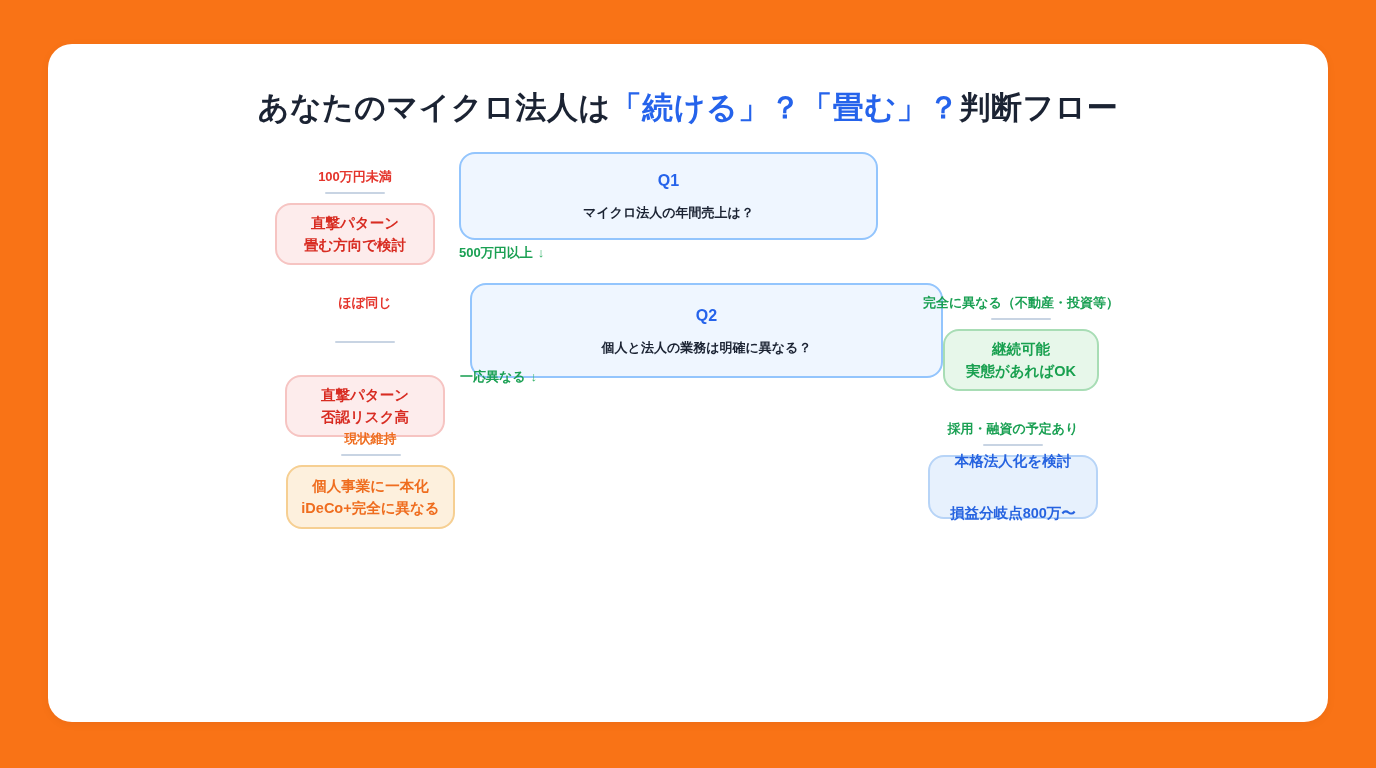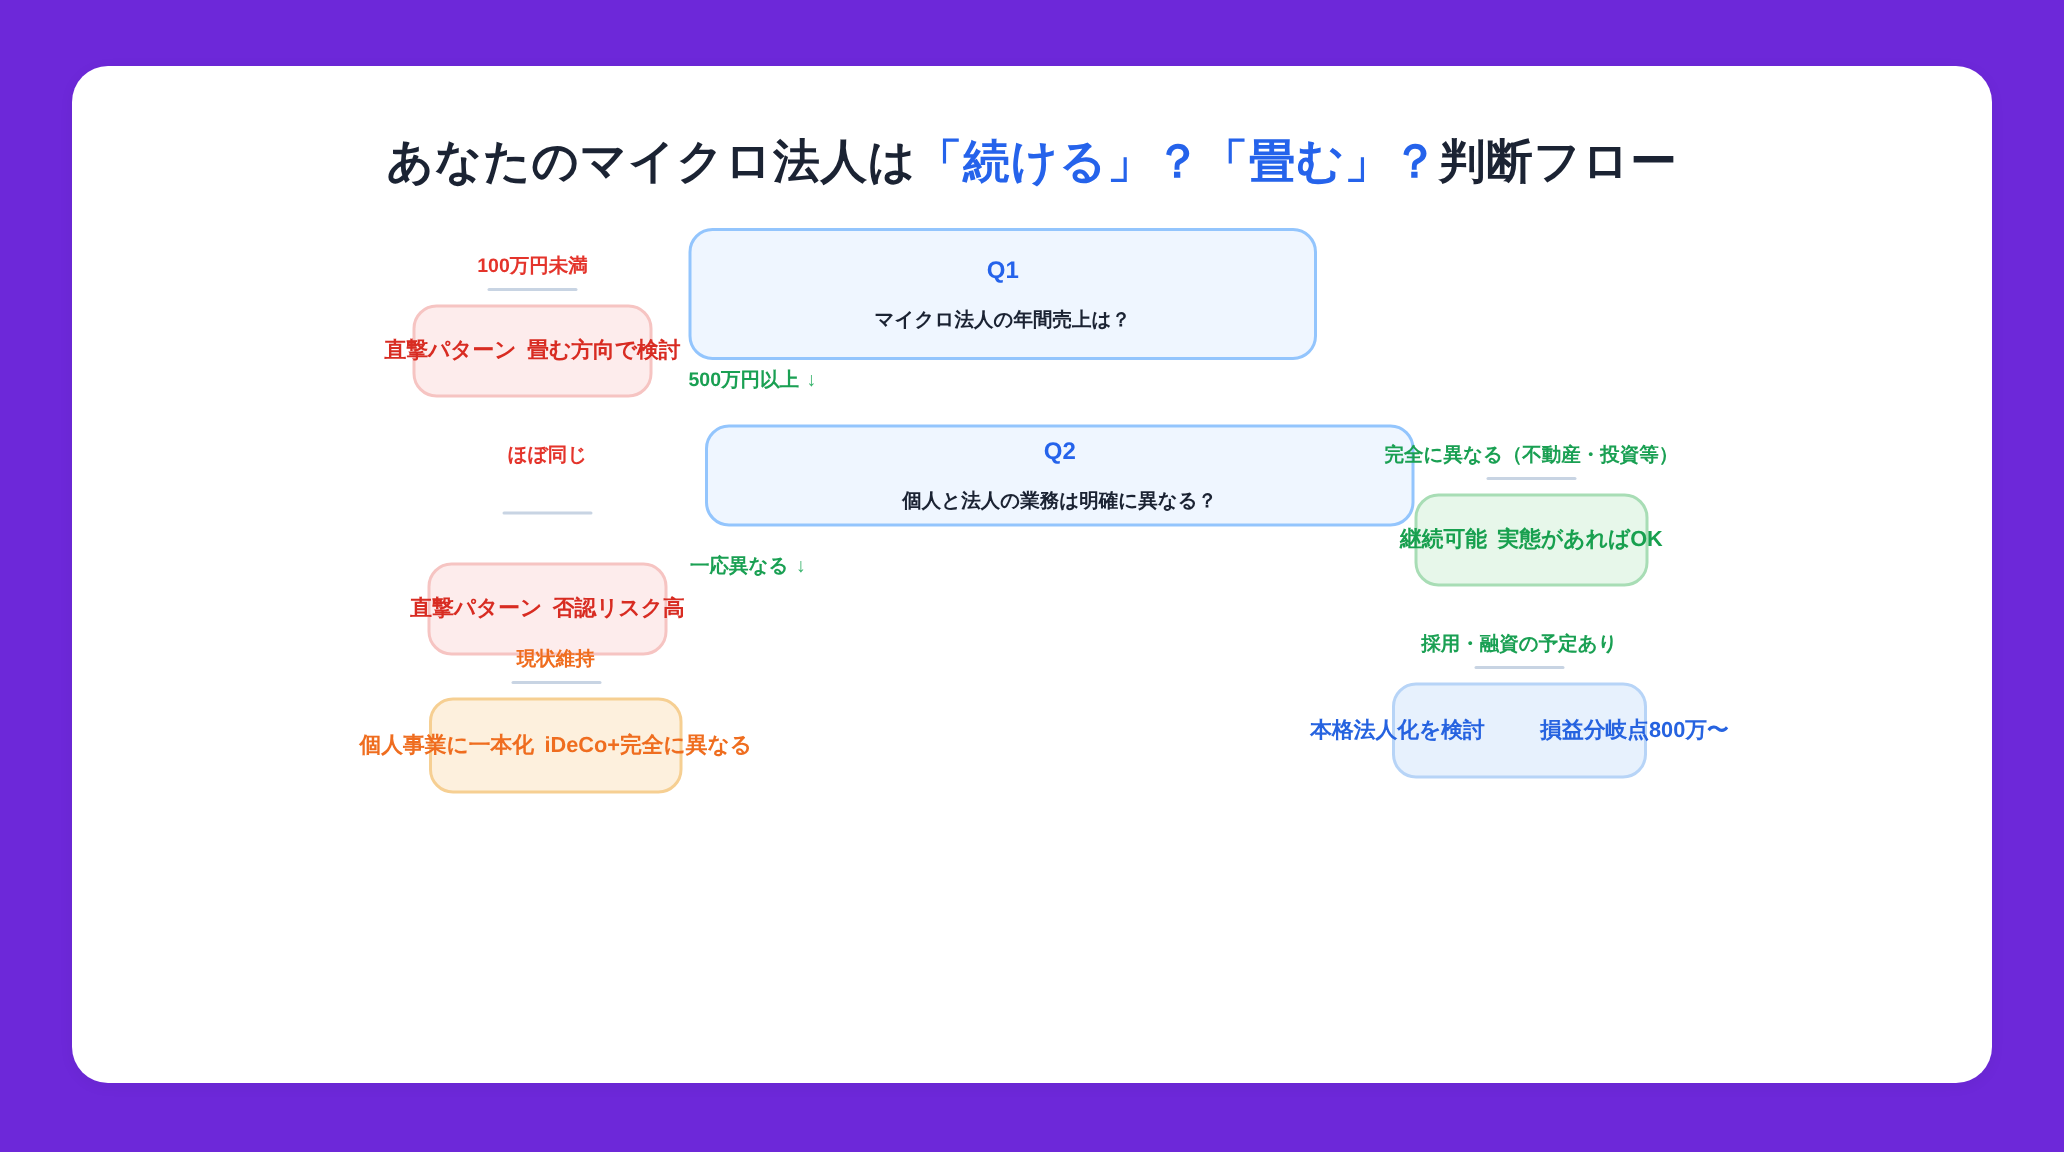--- a/index.html
+++ b/index.html
@@ -10,21 +10,21 @@
     height: 768px;
     background: #f7f8fa;
     font-family: "Liberation Sans", "DejaVu Sans", sans-serif;
     overflow: hidden;
   }
 
   #stage {
     position: relative;
     width: 1376px;
     height: 768px;
-    background: #6d28d9;
+    background: #f97316;
   }
 
   
   #panel {
     position: absolute;
     left: 48px;
     top: 44px;
     width: 1280px;
     height: 678px;
     background: #ffffff;
@@ -76,21 +76,21 @@
   }
   .qbox .qtext {
     font-size: 13px;
     font-weight: 700;
     color: #1b2333;
     line-height: 1;
     white-space: nowrap;
   }
 
   #q1 { left: 411px; top: 108px; width: 419px; height: 88px; }
-  #q2 { left: 422px; top: 239px; width: 473px; height: 68px; }
+  #q2 { left: 422px; top: 239px; width: 473px; height: 95px; }
   #q3 { left: 429px; top: 362px; width: 418px; height: 84px; }
 
   
   .edge-label {
     position: absolute;
     font-size: 13px;
     font-weight: 700;
     color: #1aa053;
     white-space: nowrap;
     line-height: 1;
@@ -121,21 +121,21 @@
     height: 2px;
     background: #c8d4e3;
     margin-top: 9px;
     border-radius: 1px;
   }
   .cluster .card {
     margin-top: 9px;
     border-radius: 16px;
     border: 2px solid transparent;
     display: flex;
-    flex-direction: row;
+    flex-direction: column;
     align-items: center;
     justify-content: center;
     gap: 7px;
     padding: 0 16px;
   }
   .cluster .card .line {
     font-size: 14.5px;
     font-weight: 700;
     line-height: 1;
     white-space: nowrap;

